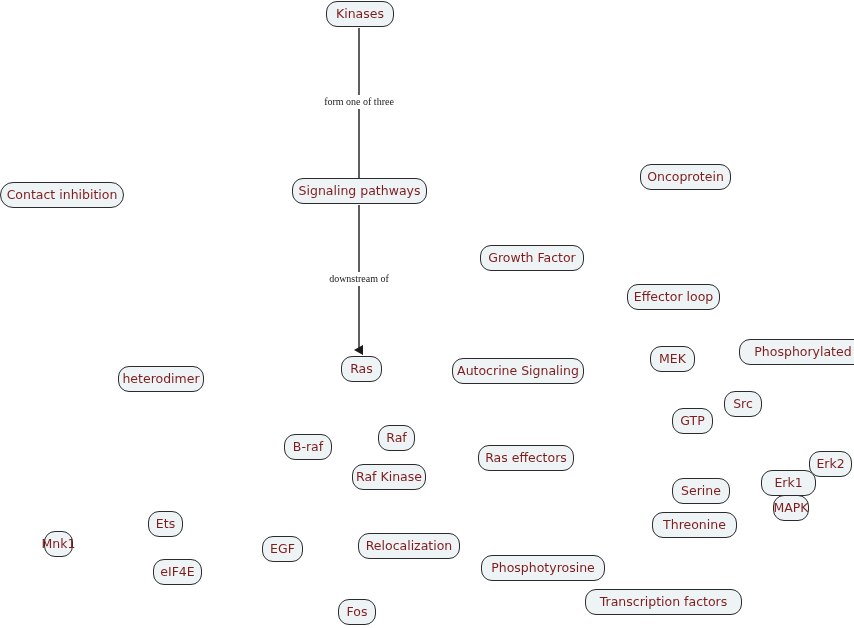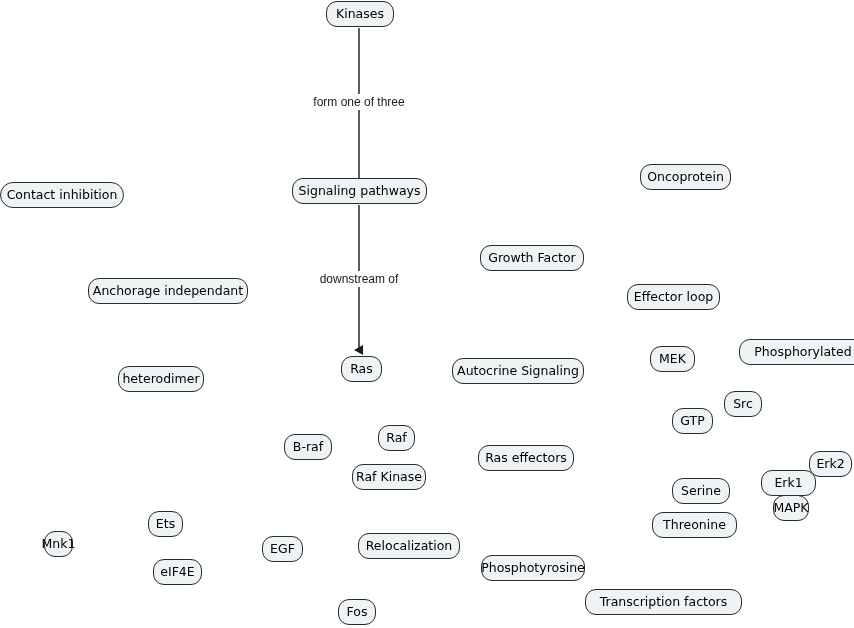--- a/index.html
+++ b/index.html
@@ -24,37 +24,37 @@
     width: 854px;
     height: 628px;
     pointer-events: none;
   }
   .node {
     position: absolute;
     box-sizing: border-box;
     background: #eef4f6;
     border: 1.3px solid #2b2b2b;
     border-radius: 11px;
-    color: #000000;
+    color: #7f1d1d;
     font-family: "DejaVu Sans", sans-serif;
     font-size: 12.5px;
     line-height: 1;
     display: flex;
     align-items: center;
     justify-content: center;
     white-space: nowrap;
     padding: 0 9px;
     height: 26px;
   }
   .edge-label {
     position: absolute;
     background: #ffffff;
     color: #1a1a1a;
-    font-family: Liberation Sans, sans-serif;
-    font-size: 12px;
+    font-family: Liberation Serif, serif;
+    font-size: 10px;
     line-height: 1;
     white-space: nowrap;
     padding: 2px 3px;
     transform: translate(-50%, -50%);
   }
 </style>
 </head>
 <body>
 
 <div id="canvas">
@@ -69,21 +69,20 @@
     <line x1="359" y1="205" x2="359" y2="350" stroke="#1a1a1a" stroke-width="1.4" marker-end="url(#arrowhead)"></line>
   </svg>
 
   <div class="edge-label" style="left:359px; top:102px;">form one of three</div>
   <div class="edge-label" style="left:359px; top:279px;">downstream of</div>
 
   <div class="node" style="left:326px; top:1px;   width:68px;">Kinases</div>
   <div class="node" style="left:292px; top:178px; width:135px;">Signaling pathways</div>
   <div class="node" style="left:341px; top:356px; width:41px;">Ras</div>
   <div class="node" style="left:0px;   top:182px; width:124px;border-radius:13px;">Contact inhibition</div>
-  <div class="node" style="left:88px;  top:278px; width:160px;">Anchorage independant</div>
   <div class="node" style="left:118px; top:366px; width:86px;">heterodimer</div>
   <div class="node" style="left:640px; top:164px; width:91px;">Oncoprotein</div>
   <div class="node" style="left:480px; top:245px; width:104px;">Growth Factor</div>
   <div class="node" style="left:627px; top:284px; width:93px;">Effector loop</div>
   <div class="node" style="left:650px; top:346px; width:45px;">MEK</div>
   <div class="node" style="left:739px; top:339px; width:128px;">Phosphorylated</div>
   <div class="node" style="left:452px; top:358px; width:132px;">Autocrine Signaling</div>
   <div class="node" style="left:724px; top:391px; width:38px;">Src</div>
   <div class="node" style="left:672px; top:408px; width:41px;">GTP</div>
   <div class="node" style="left:378px; top:425px; width:37px;">Raf</div>
@@ -93,17 +92,17 @@
   <div class="node" style="left:809px; top:451px; width:43px;">Erk2</div>
   <div class="node" style="left:352px; top:464px; width:74px;">Raf Kinase</div>
   <div class="node" style="left:672px; top:478px; width:58px;">Serine</div>
   <div class="node" style="left:773px; top:495px; width:36px;">MAPK</div>
   <div class="node" style="left:148px; top:511px; width:35px;">Ets</div>
   <div class="node" style="left:652px; top:512px; width:85px;">Threonine</div>
   <div class="node" style="left:44px;  top:531px; width:29px;">Mnk1</div>
   <div class="node" style="left:262px; top:536px; width:41px;">EGF</div>
   <div class="node" style="left:358px; top:533px; width:102px;">Relocalization</div>
   <div class="node" style="left:153px; top:559px; width:49px;">eIF4E</div>
-  <div class="node" style="left:481px; top:555px; width:104px;">Phosphotyrosine</div>
+  <div class="node" style="left:481px; top:555px; width:124px;">Phosphotyrosine</div>
   <div class="node" style="left:338px; top:599px; width:38px;">Fos</div>
   <div class="node" style="left:585px; top:589px; width:157px;">Transcription factors</div>
 
 </div>
 
 </body></html>

